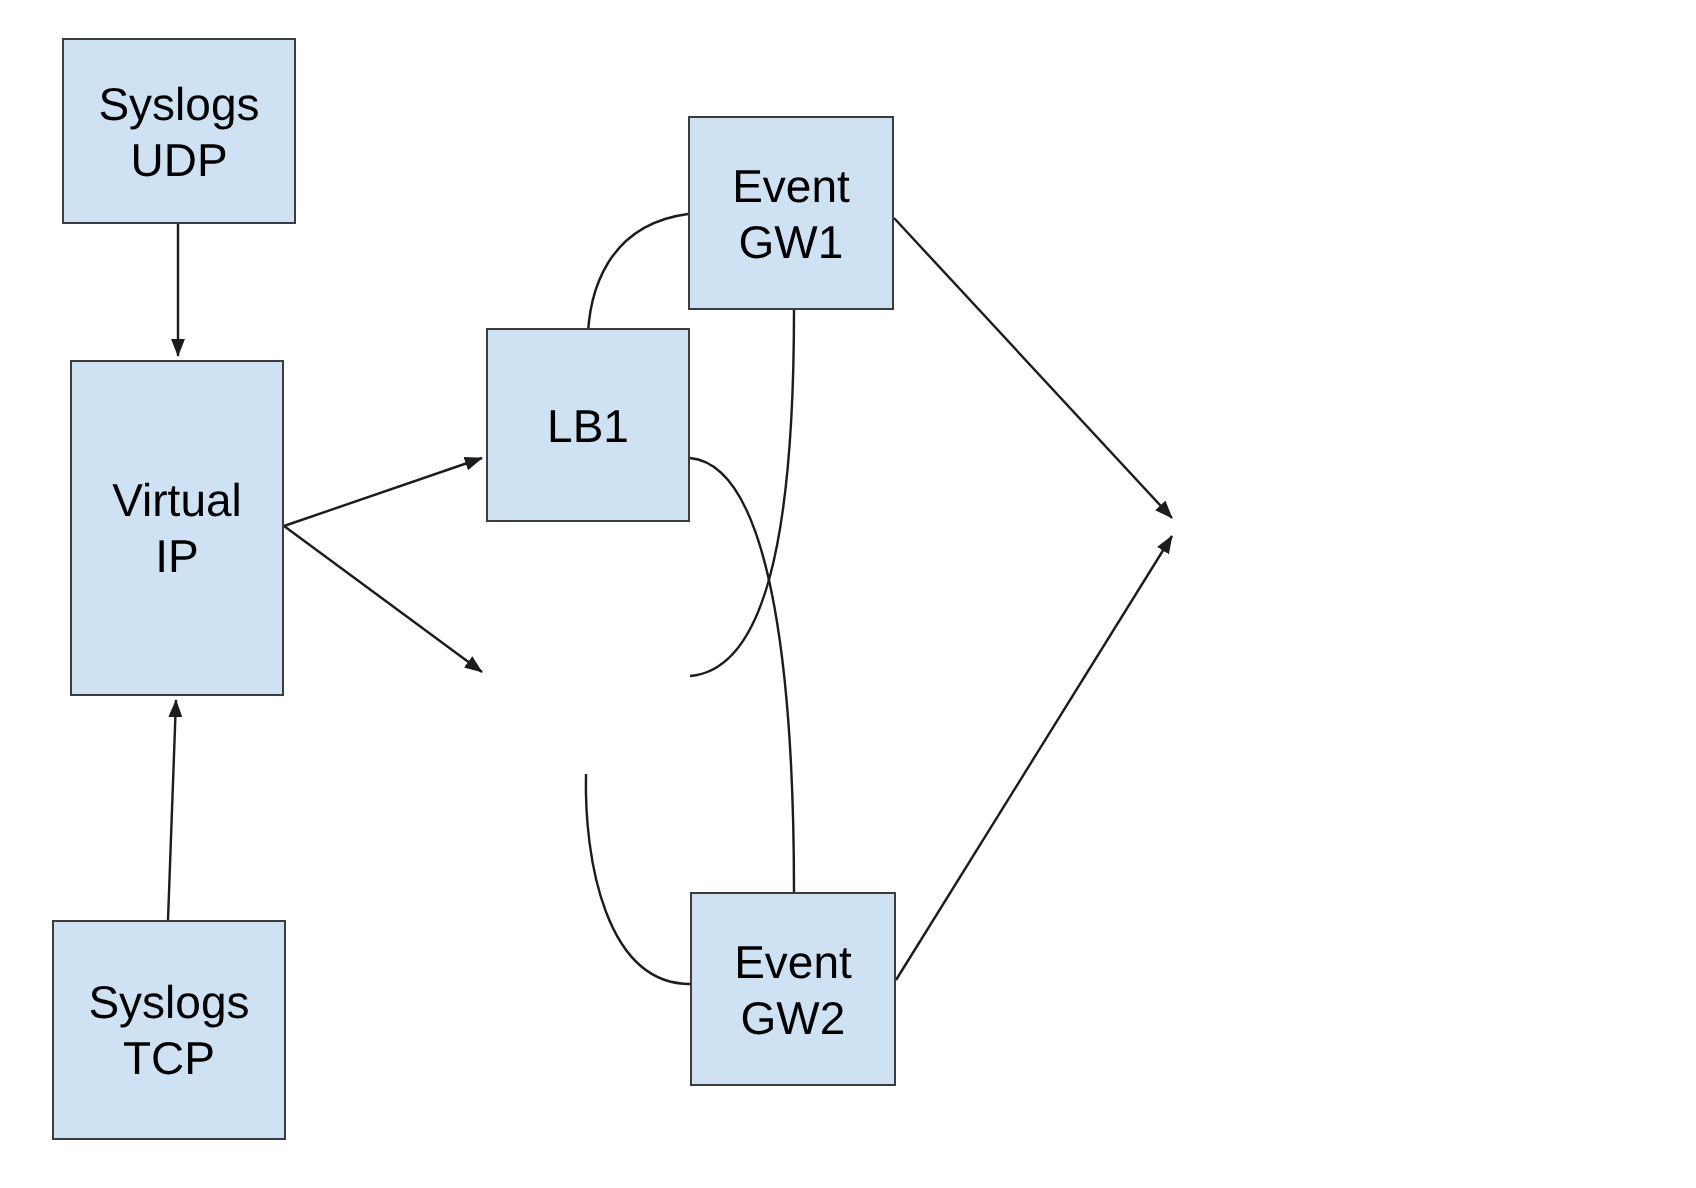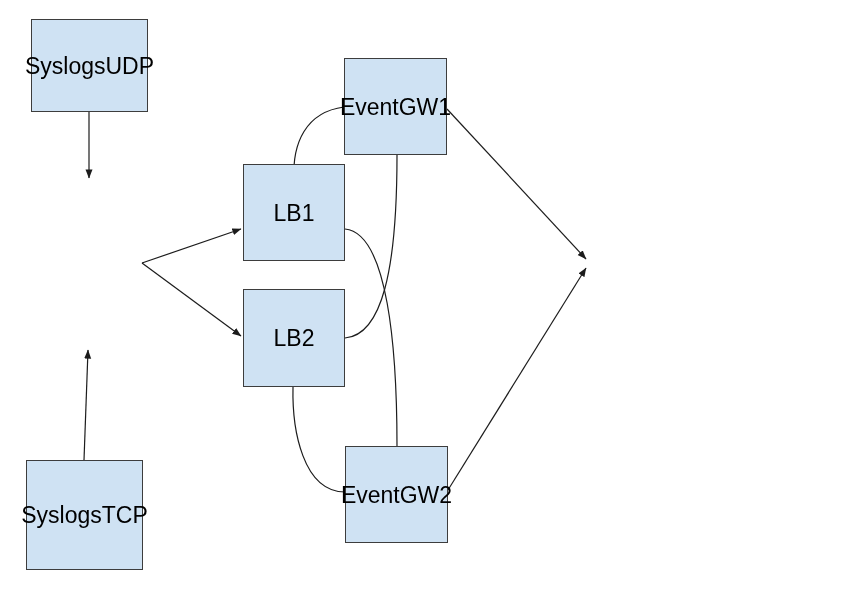--- a/index.html
+++ b/index.html
@@ -20,20 +20,21 @@
     fill: none;
     stroke: #1c1c1c;
     stroke-width: 1.2;
   }
   .node {
     position: absolute;
     box-sizing: border-box;
     background: #cfe2f3;
     border: 1.4px solid #3d3d3d;
     display: flex;
+    flex-direction: column;
     align-items: center;
     justify-content: center;
     text-align: center;
     font-size: 23px;
     line-height: 28px;
     color: #000000;
   }
   .node span { display: block; }
 </style>
 </head>
@@ -57,33 +58,34 @@
     <path class="edge" d="M 293 387 C 292 430 303 492 345 492"></path>
     <path class="edge" marker-end="url(#ah)" d="M 447 109 L 586 259"></path>
     <path class="edge" marker-end="url(#ah)" d="M 448 490 L 586 268"></path>
   </svg>
 
   <div class="node" style="left:31px; top:19px; width:117px; height:93px;">
     <span>Syslogs</span>
     <span>UDP</span>
   </div>
 
+  <div class="node" style="left:35px; top:180px; width:107px; height:168px;">
+    <span>Virtual</span>
+    <span>IP</span>
+  </div>
 
   <div class="node" style="left:26px; top:460px; width:117px; height:110px;">
     <span>Syslogs</span>
     <span>TCP</span>
   </div>
 
   <div class="node" style="left:243px; top:164px; width:102px; height:97px;">
     <span>LB1</span>
   </div>
 
-  <div class="node" style="left:243px; top:289px; width:102px; height:98px;">
-    <span>LB2</span>
-  </div>
 
   <div class="node" style="left:344px; top:58px; width:103px; height:97px;">
     <span>Event</span>
     <span>GW1</span>
   </div>
 
   <div class="node" style="left:345px; top:446px; width:103px; height:97px;">
     <span>Event</span>
     <span>GW2</span>
   </div>

